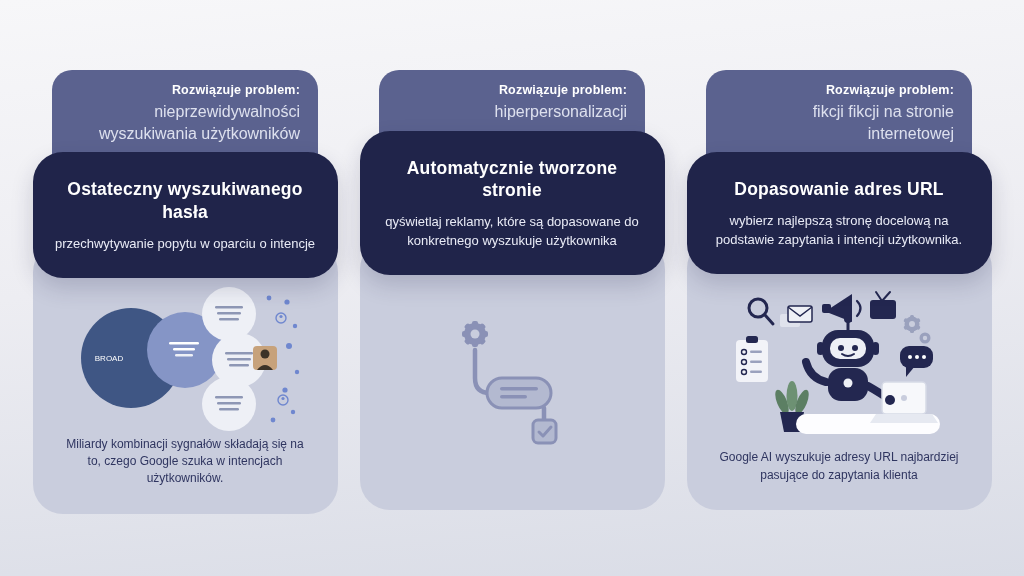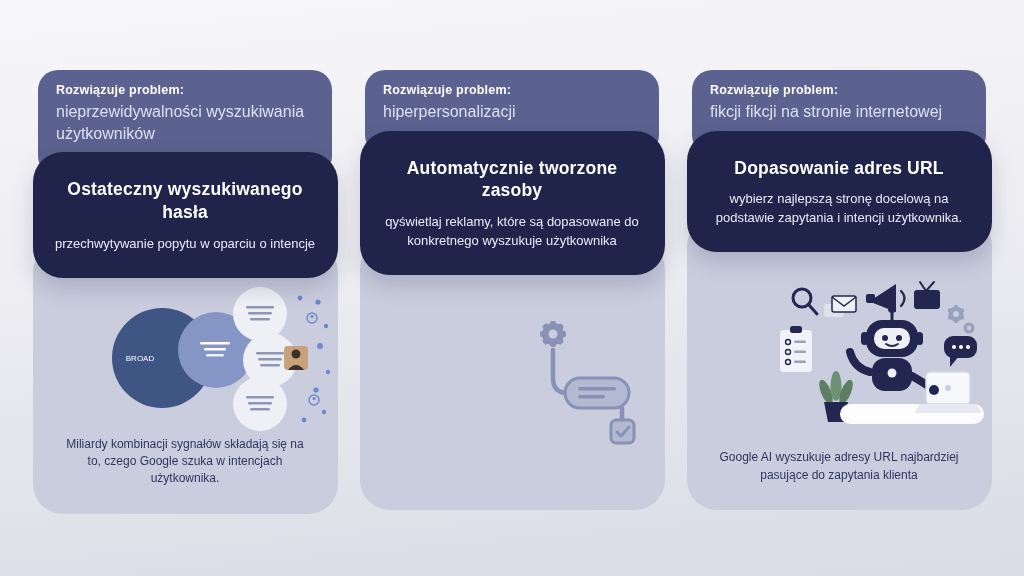--- a/index.html
+++ b/index.html
@@ -8,23 +8,23 @@
     font-family: "Liberation Sans", sans-serif;
     background: linear-gradient(175deg, #f7f7f9 0%, #ededf2 45%, #d9dce6 100%);
   }
   .board {
     display:flex; justify-content:center; gap:22px; padding-top:70px;
   }
   .column { width:305px; height:440px; display:flex; flex-direction:column; }
 
   .badge {
     position:relative; z-index:1;
-    width:294px; margin:0 auto;
+    width:266px; margin:0 auto;
     background:#5b628f; border-radius:20px;
-    color:#ffffff; text-align:left;
+    color:#ffffff; text-align:right;
     padding:13px 18px 32px;
   }
   .badge-title { font-weight:bold; font-size:12.5px; letter-spacing:.2px; }
   .badge-subtitle { font-size:16px; color:#dde0ee; margin-top:4px; line-height:1.35; }
 
   .header-card {
     position:relative; z-index:3;
     background:#20244a; border-radius:30px;
     margin-top:-24px;
     padding:26px 22px 24px;
@@ -34,21 +34,21 @@
   .card-title { font-size:17.5px; font-weight:bold; line-height:1.3; letter-spacing:.2px; }
   .card-desc { font-size:13px; line-height:1.45; margin-top:11px; color:#e9ebf6; }
 
   .body-card {
     position:relative; z-index:0;
     background:#c9cddd; border-radius:30px;
     margin-top:-36px; flex:1;
     padding-top:42px;
     display:flex; flex-direction:column;
   }
-  .illustration { flex:1; display:flex; align-items:center; justify-content:flex-end; }
+  .illustration { flex:1; display:flex; align-items:center; justify-content:center; }
   .caption {
     font-size:12px; line-height:1.45; color:#2f3560;
     text-align:center; padding:0 26px 26px;
   }
 </style>
 </head>
 <body>
 
 <div class="board">
 
@@ -104,31 +104,31 @@
             <circle cx="210" cy="136" r="2.4"></circle>
           </g>
           <g stroke="#6f87cf" fill="none" stroke-width="1.4">
             <circle cx="218" cy="34" r="5"></circle>
               <circle cx="218" cy="32.5" r="1.6" fill="#6f87cf" stroke="none"></circle>
             <circle cx="220" cy="116" r="5"></circle>
               <circle cx="220" cy="114.5" r="1.6" fill="#6f87cf" stroke="none"></circle>
           </g>
         </svg>
       </div>
-      <div class="caption">Miliardy kombinacji sygnałów składają się na to, czego Google szuka w intencjach użytkownika.</div>
+      <div class="caption">Miliardy kombinacji sygnałów składają się na to, czego Google szuka w intencjach użytkowników.</div>
     </div>
   </div>
 
   <div class="column">
     <div class="badge">
       <div class="badge-title">Rozwiązuje problem:</div>
       <div class="badge-subtitle">hiperpersonalizacji</div>
     </div>
     <div class="header-card">
-      <div class="card-title">Automatycznie tworzone zasoby</div>
+      <div class="card-title">Automatycznie tworzone stronie</div>
       <div class="card-desc">qyświetlaj reklamy, które są dopasowane do konkretnego wyszukuje użytkownika</div>
     </div>
     <div class="body-card">
       <div class="illustration">
         <svg width="150" height="148" viewBox="0 0 150 148">
 
           <g>
             <rect x="35" y="13" width="6" height="26" rx="2" fill="#8a91b6"></rect>
             <rect x="35" y="13" width="6" height="26" rx="2" fill="#8a91b6" transform="rotate(45 38 26)"></rect>
             <rect x="35" y="13" width="6" height="26" rx="2" fill="#8a91b6" transform="rotate(90 38 26)"></rect>

